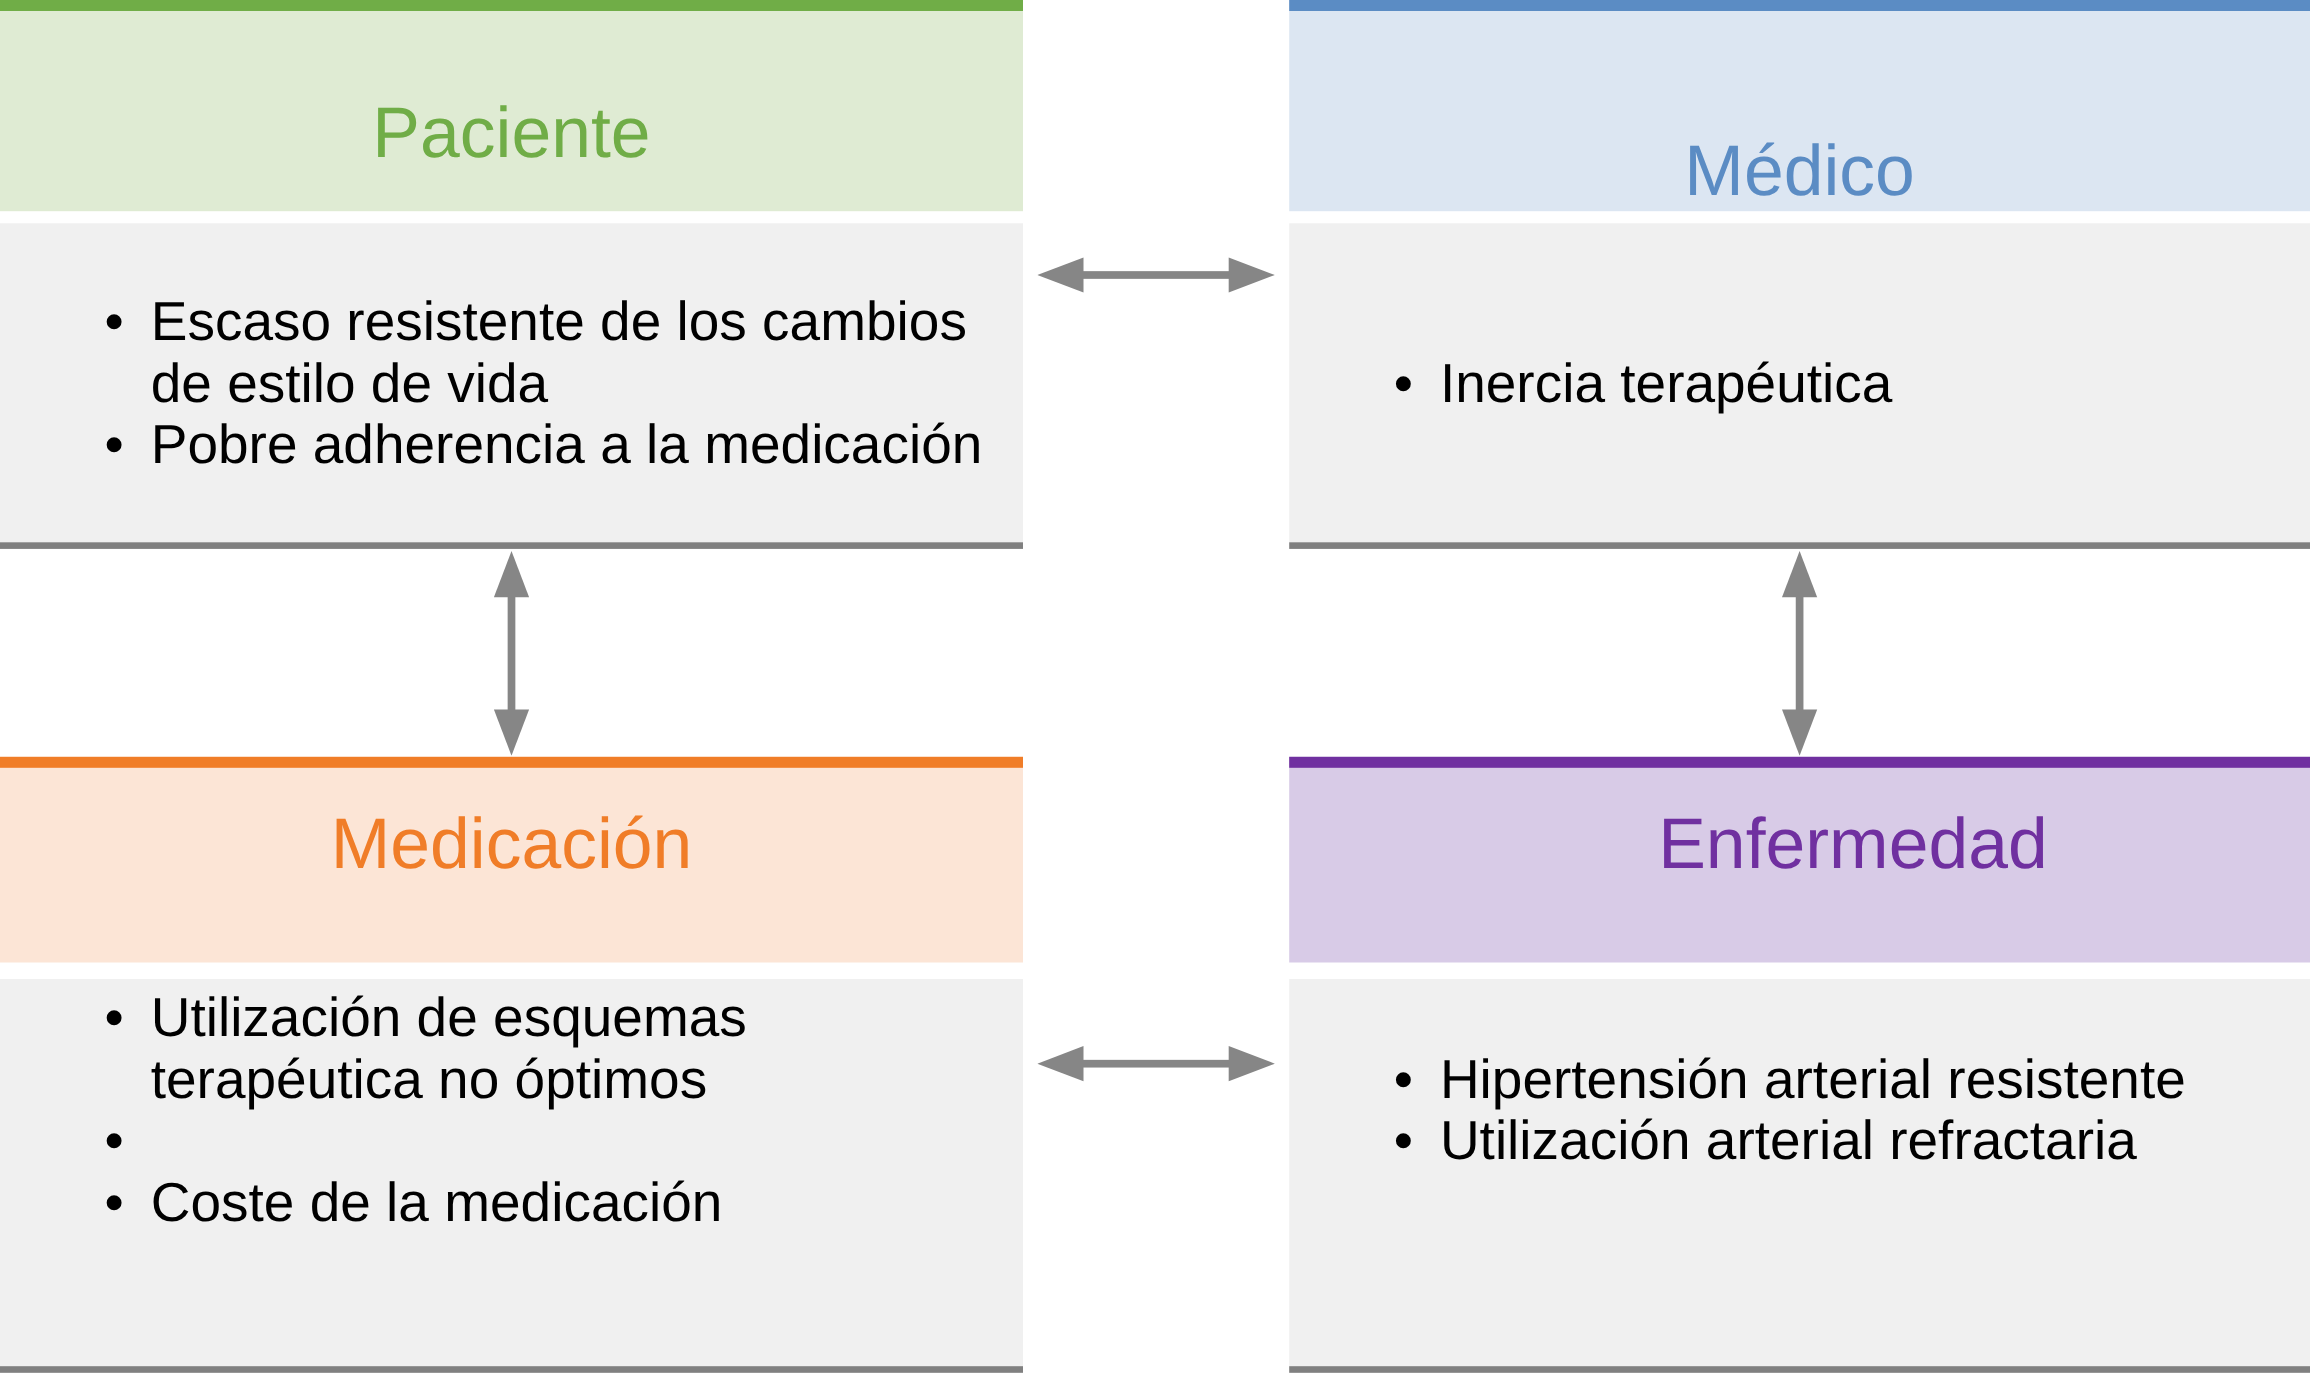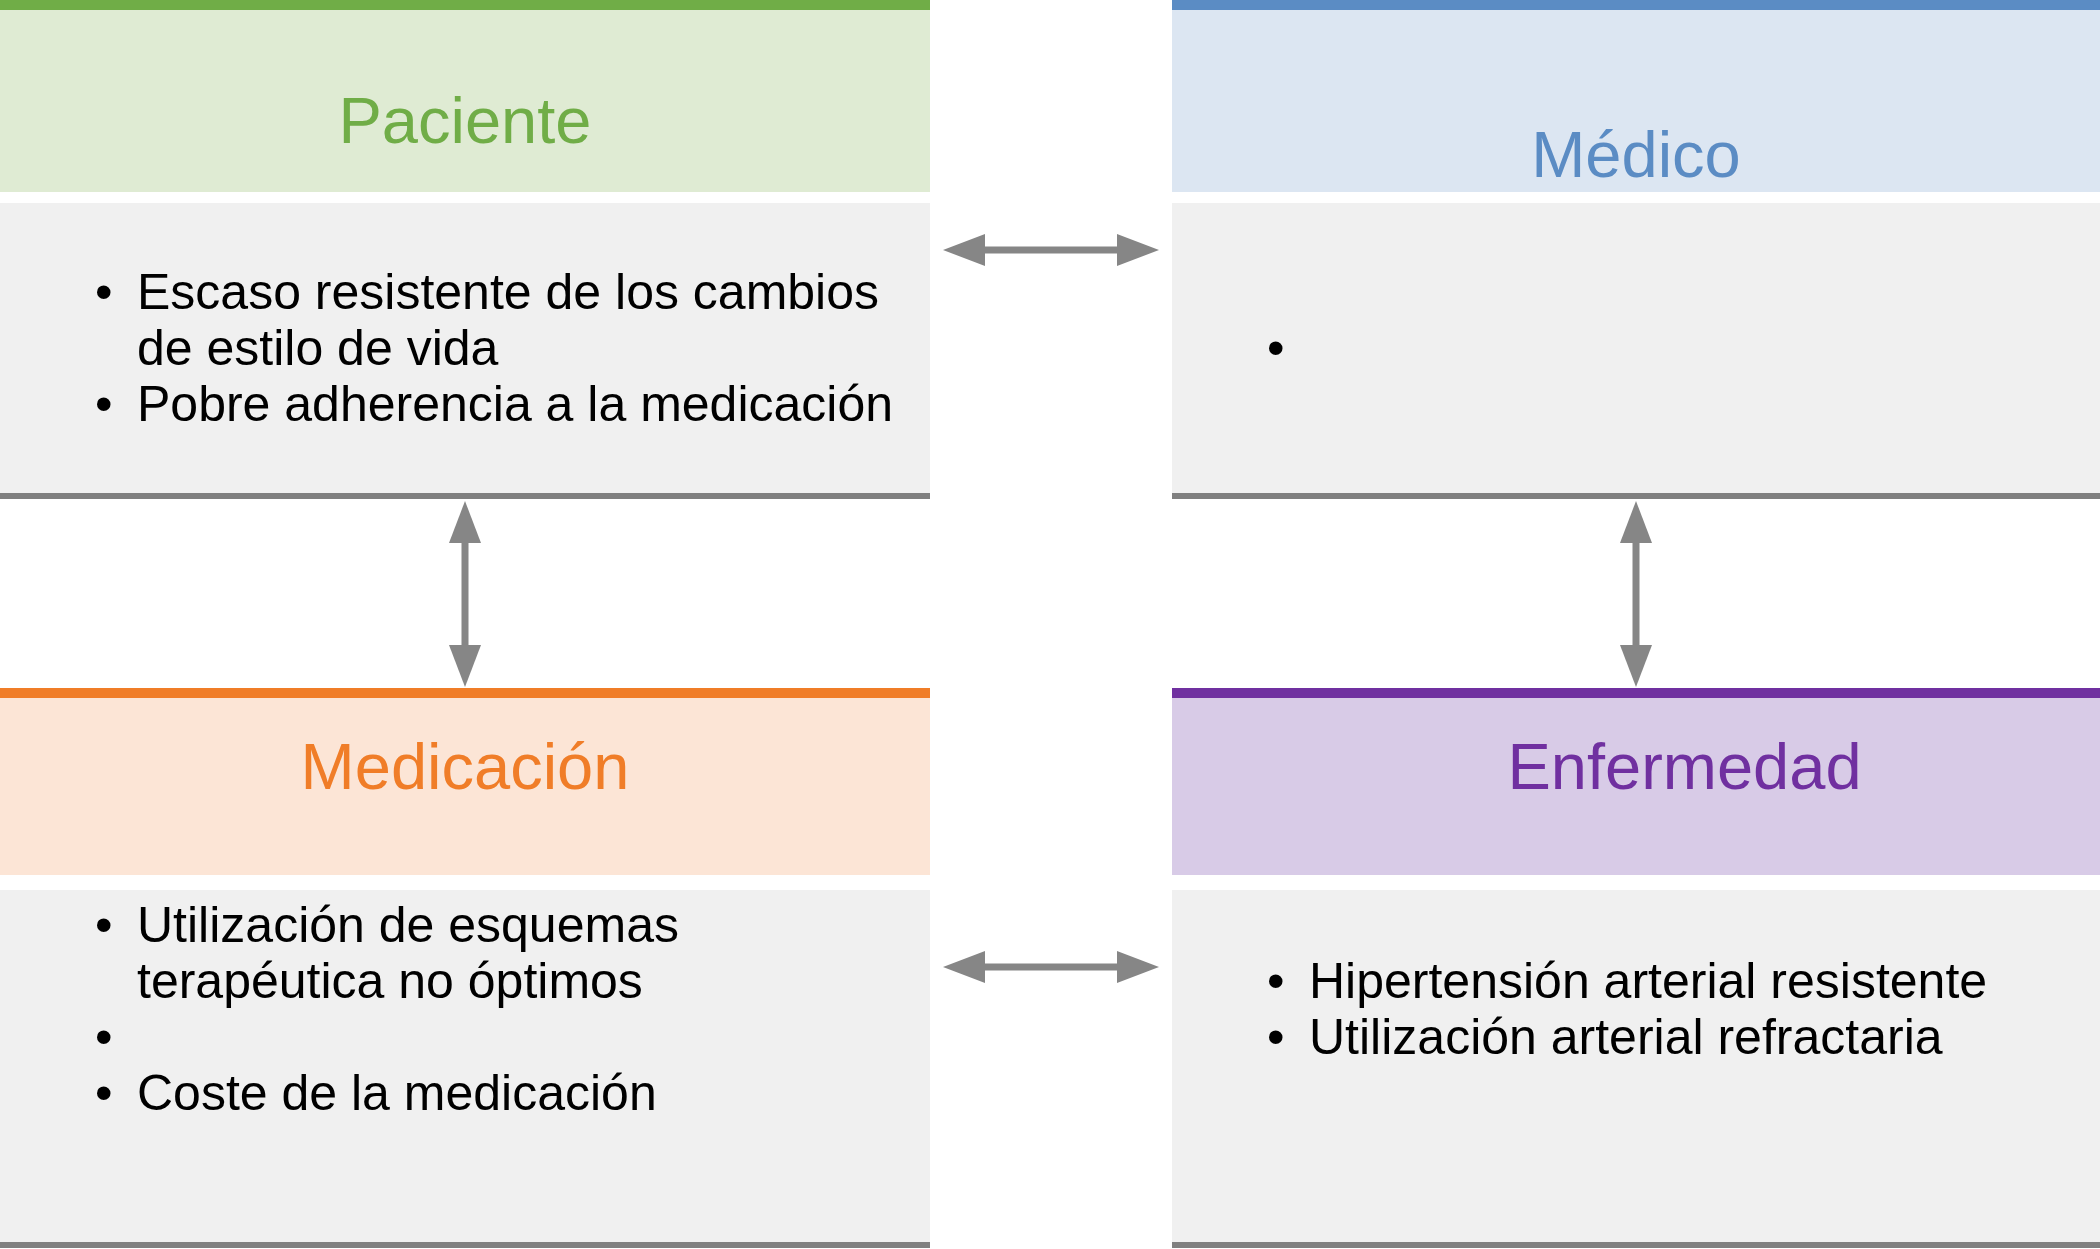--- a/index.html
+++ b/index.html
@@ -82,20 +82,21 @@
   </section>
 
   <section class="quadrant q-top q-medico">
     <div class="header">
       <h2 class="title">Médico</h2>
     </div>
     <div class="body">
       <ul class="bullets">
         <li class="bullet">
           <span class="marker">•</span>
+          <span class="btext">Inercia terapéutica</span>
         </li>
       </ul>
     </div>
   </section>
 
   <section class="quadrant q-bottom q-medicacion">
     <div class="header">
       <h2 class="title">Medicación</h2>
     </div>
     <div class="body">

